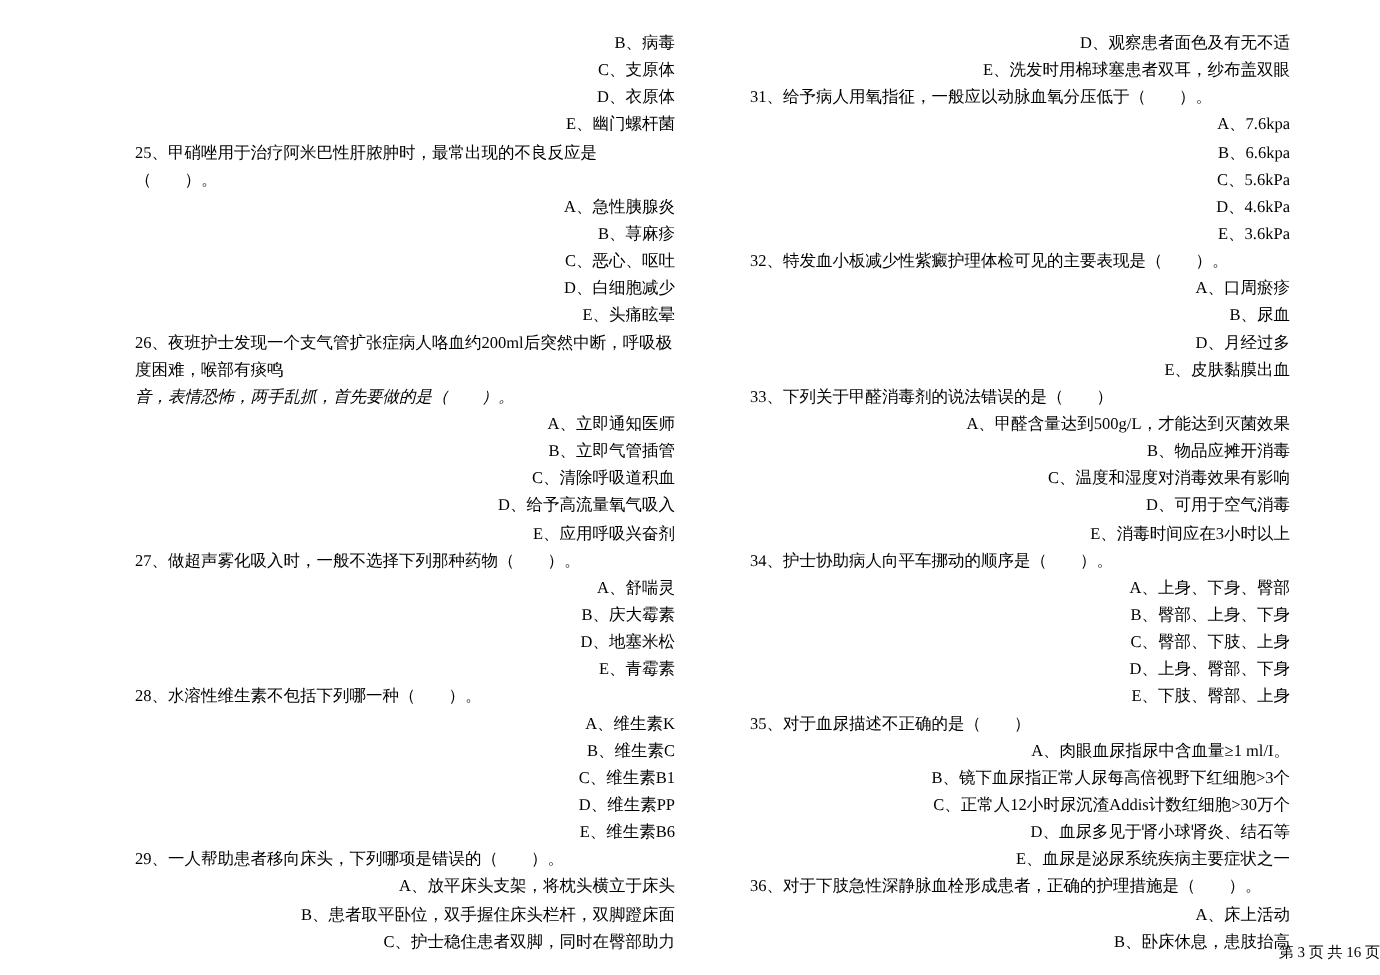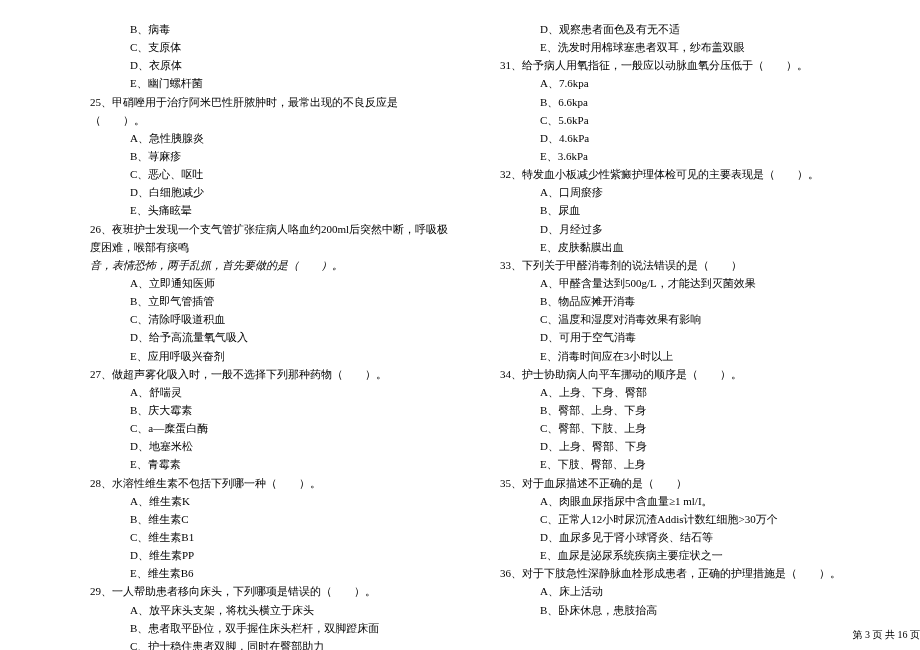--- a/index.html
+++ b/index.html
@@ -16,20 +16,21 @@
   .columns {
     display: flex;
     gap: 50px;
   }
   .col {
     flex: 1;
     line-height: 1.65;
   }
   .opt {
     padding-left: 40px;
+    text-align: right;
   }
   .q {
     padding-left: 0;
   }
   .cont {
     padding-left: 0;
     font-style: italic;
   }
   .footer {
     position: absolute;
@@ -58,21 +59,20 @@
     <div class="q">26、夜班护士发现一个支气管扩张症病人咯血约200ml后突然中断，呼吸极度困难，喉部有痰鸣</div>
     <div class="cont">音，表情恐怖，两手乱抓，首先要做的是（　　）。</div>
     <div class="opt">A、立即通知医师</div>
     <div class="opt">B、立即气管插管</div>
     <div class="opt">C、清除呼吸道积血</div>
     <div class="opt">D、给予高流量氧气吸入</div>
     <div class="opt">E、应用呼吸兴奋剂</div>
     <div class="q">27、做超声雾化吸入时，一般不选择下列那种药物（　　）。</div>
     <div class="opt">A、舒喘灵</div>
     <div class="opt">B、庆大霉素</div>
-    <div class="opt">C、a—糜蛋白酶</div>
     <div class="opt">D、地塞米松</div>
     <div class="opt">E、青霉素</div>
     <div class="q">28、水溶性维生素不包括下列哪一种（　　）。</div>
     <div class="opt">A、维生素K</div>
     <div class="opt">B、维生素C</div>
     <div class="opt">C、维生素B1</div>
     <div class="opt">D、维生素PP</div>
     <div class="opt">E、维生素B6</div>
     <div class="q">29、一人帮助患者移向床头，下列哪项是错误的（　　）。</div>
     <div class="opt">A、放平床头支架，将枕头横立于床头</div>
@@ -102,20 +102,21 @@
     <div class="opt">D、可用于空气消毒</div>
     <div class="opt">E、消毒时间应在3小时以上</div>
     <div class="q">34、护士协助病人向平车挪动的顺序是（　　）。</div>
     <div class="opt">A、上身、下身、臀部</div>
     <div class="opt">B、臀部、上身、下身</div>
     <div class="opt">C、臀部、下肢、上身</div>
     <div class="opt">D、上身、臀部、下身</div>
     <div class="opt">E、下肢、臀部、上身</div>
     <div class="q">35、对于血尿描述不正确的是（　　）</div>
     <div class="opt">A、肉眼血尿指尿中含血量≥1 ml/I。</div>
+    <div class="opt">B、镜下血尿指正常人尿每高倍视野下红细胞&gt;3个</div>
     <div class="opt">C、正常人12小时尿沉渣Addis计数红细胞&gt;30万个</div>
     <div class="opt">D、血尿多见于肾小球肾炎、结石等</div>
     <div class="opt">E、血尿是泌尿系统疾病主要症状之一</div>
     <div class="q">36、对于下肢急性深静脉血栓形成患者，正确的护理措施是（　　）。</div>
     <div class="opt">A、床上活动</div>
     <div class="opt">B、卧床休息，患肢抬高</div>
 
   </div>
 </div>
 

